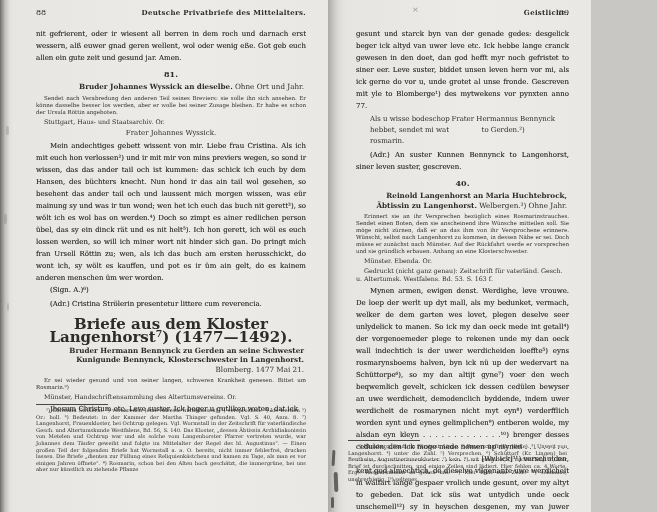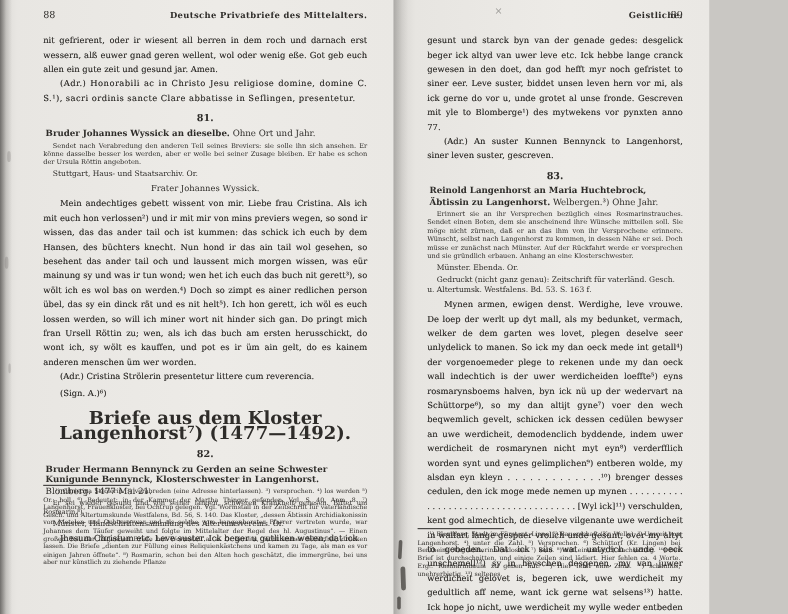--- a/index.html
+++ b/index.html
@@ -24,21 +24,21 @@
   .pagehead { position:relative; height:12px; margin-bottom:8px; }
   .pagenum { position:absolute; top:0; font-size:8px; }
   .pagenum.pn-left { left:0; }
   .pagenum.pn-right { right:0;margin-left:35px; }
   .runtitle { display:block; text-align:right; font-weight:bold; font-size:7px; letter-spacing:.3px; }
   .body { font-size:7px; line-height:12px; text-align:justify; margin:0; text-shadow:0 0 .5px rgba(46,44,41,.5); }
   .indent { text-indent:14px; }
   .adr { text-indent:14px; margin-bottom:2px; }
   .antiqua { letter-spacing:.35px; }
   .letter-number { text-align:center; font-weight:bold; font-size:8px; line-height:9px; margin:6px 0 3px; }
-  .letter-heading { text-align:left; font-size:7.2px; line-height:9.5px; margin:0 0 2px; padding:0 2px; }
+  .letter-heading { text-align:right; font-size:7.2px; line-height:9.5px; margin:0 0 2px; padding:0 2px; }
   .letter-heading .hb { font-weight:bold; }
   .regest { font-size:5.5px; line-height:7px; text-align:justify; margin:3px 0 2px; text-indent:8px; }
   .source { font-size:6.3px; line-height:8px; margin:0 0 2px; text-indent:8px; }
   .salutation { text-align:center; font-size:7px; line-height:10px; margin:2px 0 2px; }
   .section-title { text-align:center; font-weight:bold; font-size:15px; line-height:13px; margin:8px 0 2px; }
   .closing { display:flex; justify-content:space-between; font-size:7px; line-height:11px; margin:2px 0 2px; }
   .closing-col { white-space:pre-line; }
   .closing-col.cleft { padding-left:14px; }
   .closing-col.cright { text-align:center; padding-right:14px; }
   .latin-bold { font-weight:bold; }
@@ -67,37 +67,35 @@
 
 <div class="spread">
 
   <div class="page page-left">
     <div class="pagehead">
       <span class="pagenum pn-left">88</span>
       <span class="runtitle">Deutsche Privatbriefe des Mittelalters.</span>
     </div>
 
     <p class="body">nit gefrierent, oder ir wiesent all berren in dem roch und darnach erst wessern, alß euwer gnad geren wellent, wol oder wenig eße. Got geb euch allen ein gute zeit und gesund jar. Amen.</p>
-    <p class="body adr antiqua">(Adr.) Honorabili ac in Christo Jesu religiose domine, domine C. S.¹), sacri ordinis sancte Clare abbatisse in Seflingen, presentetur.</p>
 
     <div class="letter-number">81.</div>
     <div class="letter-heading">
       <span class="hb">Bruder Johannes Wyssick an dieselbe.</span>
       <span class="hr">Ohne Ort und Jahr.</span>
     </div>
     <p class="regest">Sendet nach Verabredung den anderen Teil seines Breviers: sie solle ihn sich ansehen. Er könne dasselbe besser los werden, aber er wolle bei seiner Zusage bleiben. Er habe es schon der Ursula Röttin angeboten.</p>
     <p class="source">Stuttgart, Haus- und Staatsarchiv. Or.</p>
     <div class="salutation">Frater Johannes Wyssick.</div>
     <p class="body indent">Mein andechtiges gebett wissent von mir. Liebe frau Cristina. Als ich mit euch hon verlossen²) und ir mit mir von mins previers wegen, so sond ir wissen, das das ander tail och ist kummen: das schick ich euch by dem Hansen, des büchters knecht. Nun hond ir das ain tail wol gesehen, so besehent das ander tail och und laussent mich morgen wissen, was eür mainung sy und was ir tun wond; wen het ich euch das buch nit gerett³), so wölt ich es wol bas on werden.⁴) Doch so zimpt es ainer redlichen person übel, das sy ein dinck rät und es nit helt⁵). Ich hon gerett, ich wöl es euch lossen werden, so will ich miner wort nit hinder sich gan. Do pringt mich fran Ursell Röttin zu; wen, als ich das buch am ersten herusschickt, do wont ich, sy wölt es kauffen, und pot es ir üm ain gelt, do es kainem anderen menschen üm wer worden.</p>
+    <p class="body adr">(Sign. A.)⁶)</p>
     <p class="body adr">(Adr.) Cristina Strölerin presentetur littere cum reverencia.</p>
-    <p class="body adr">(Sign. A.)⁶)</p>
 
     <div class="section-title">Briefe aus dem Kloster Langenhorst⁷) (1477—1492).</div>
 
-    <div class="letter-number">82.</div>
     <div class="letter-heading">
       <span class="hb">Bruder Hermann Bennynck zu Gerden an seine Schwester Kunigunde Bennynck, Klosterschwester in Langenhorst.</span>
       <span class="hr">Blomberg. 1477 Mai 21.</span>
     </div>
     <p class="regest">Er sei wieder gesund und von seiner langen, schweren Krankheit genesen. Bittet um Rosmarin.⁸)</p>
     <p class="source">Münster, Handschriftensammlung des Altertumsvereins. Or.</p>
     <p class="body indent">Jhesum Christum etc. Leve suster. Ick beger u gutliken weten, dat ick</p>
 
     <div class="footnotes fn-left">
       <div class="fnrule"></div>
@@ -106,23 +104,30 @@
   </div>
 
   <div class="page page-right">
     <div class="pagehead">
       <span class="runtitle">Geistliche.</span>
       <span class="pagenum pn-right">89</span>
     </div>
 
     <p class="body">gesunt und starck byn van der genade gedes: desgelick beger ick altyd van uwer leve etc. Ick hebbe lange cranck gewesen in den doet, dan god hefft myr noch gefristet to siner eer. Leve suster, biddet unsen leven hern vor mi, als ick gerne do vor u, unde grotet al unse fronde. Gescreven mit yle to Blomberge¹) des mytwekens vor pynxten anno 77.</p>
 
+    <div class="closing">
+      <div class="closing-col cleft">Als u wisse bodeschop
+hebbet, sendet mi wat
+rosmarin.</div>
+      <div class="closing-col cright">Frater Hermannus Bennynck
+to Gerden.²)</div>
+    </div>
     <p class="body adr">(Adr.) An suster Kunnen Bennynck to Langenhorst, siner leven suster, gescreven.</p>
 
-    <div class="letter-number">83.</div>
+    <div class="letter-number">40.</div>
     <div class="letter-heading">
       <span class="hb">Reinold Langenhorst an Maria Huchtebrock, Äbtissin zu Langenhorst.</span>
       <span class="hr">Welbergen.³) Ohne Jahr.</span>
     </div>
     <p class="regest">Erinnert sie an ihr Versprechen bezüglich eines Rosmarinstrauches. Sendet einen Boten, dem sie anscheinend ihre Wünsche mitteilen soll. Sie möge nicht zürnen, daß er an das ihm von ihr Versprochene erinnere. Wünscht, selbst nach Langenhorst zu kommen, in dessen Nähe er sei. Doch müsse er zunächst nach Münster. Auf der Rückfahrt werde er vorsprechen und sie gründlich erbauen. Anhang an eine Klosterschwester.</p>
     <p class="source">Münster. Ebenda. Or.</p>
     <p class="source">Gedruckt (nicht ganz genau): Zeitschrift für vaterländ. Gesch. u. Altertumsk. Westfalens. Bd. 53. S. 163 f.</p>
     <p class="body indent">
       <span>Mynen armen, ewigen denst. Werdighe, leve vrouwe. De loep der werlt up dyt mall, als my bedunket, vermach, welker de dem garten wes lovet, plegen deselve seer unlydelick to manen. So ick my dan oeck mede int getall⁴) der vorgenoemeder plege to rekenen unde my dan oeck wall indechtich is der uwer werdicheiden loeffte⁵) eyns rosmarynsboems halven, byn ick nü up der wedervart na Schüttorpe⁶), so my dan altijt gyne⁷) voer den wech beqwemlich gevelt, schicken ick dessen cedülen bewyser an uwe werdicheit, demodenclich byddende, indem uwer werdicheit de rosmarynen nicht myt eyn⁸) verderfflich worden synt und eynes gelimplichen⁹) entberen wolde, my alsdan eyn kleyn . . . . . . . . . . . . .¹⁰) brenger desses cedulen, den ick moge mede nemen up mynen . . . . . . . . . . . . . . . . . . . . . . . . . . . . . . . . . . . . . . [Wyl ick]¹¹) verschulden, kent god almechtich, de dieselve vilgenante uwe werdicheit in walfart lange gespaer vrolich unde gesunt, over my altyt to gebeden. Dat ick süs wat untydich unde oeck unschemell¹²) sy in heyschen desgenen, my van juwer werdicheit gelovet is, begeren ick, uwe werdicheit my gedultlich aff neme, want ick gerne wat selsens¹³) hatte. Ick hope jo nicht, uwe werdicheit my wylle weder entbeden dat gemeyne versidel: </span><span class="latin-bold">Letificat stultum, nil dare, promittere multum.</span><span> Gescreven myt groter yle to Welberge des sundags post Kiliani.</span>
     </p>

